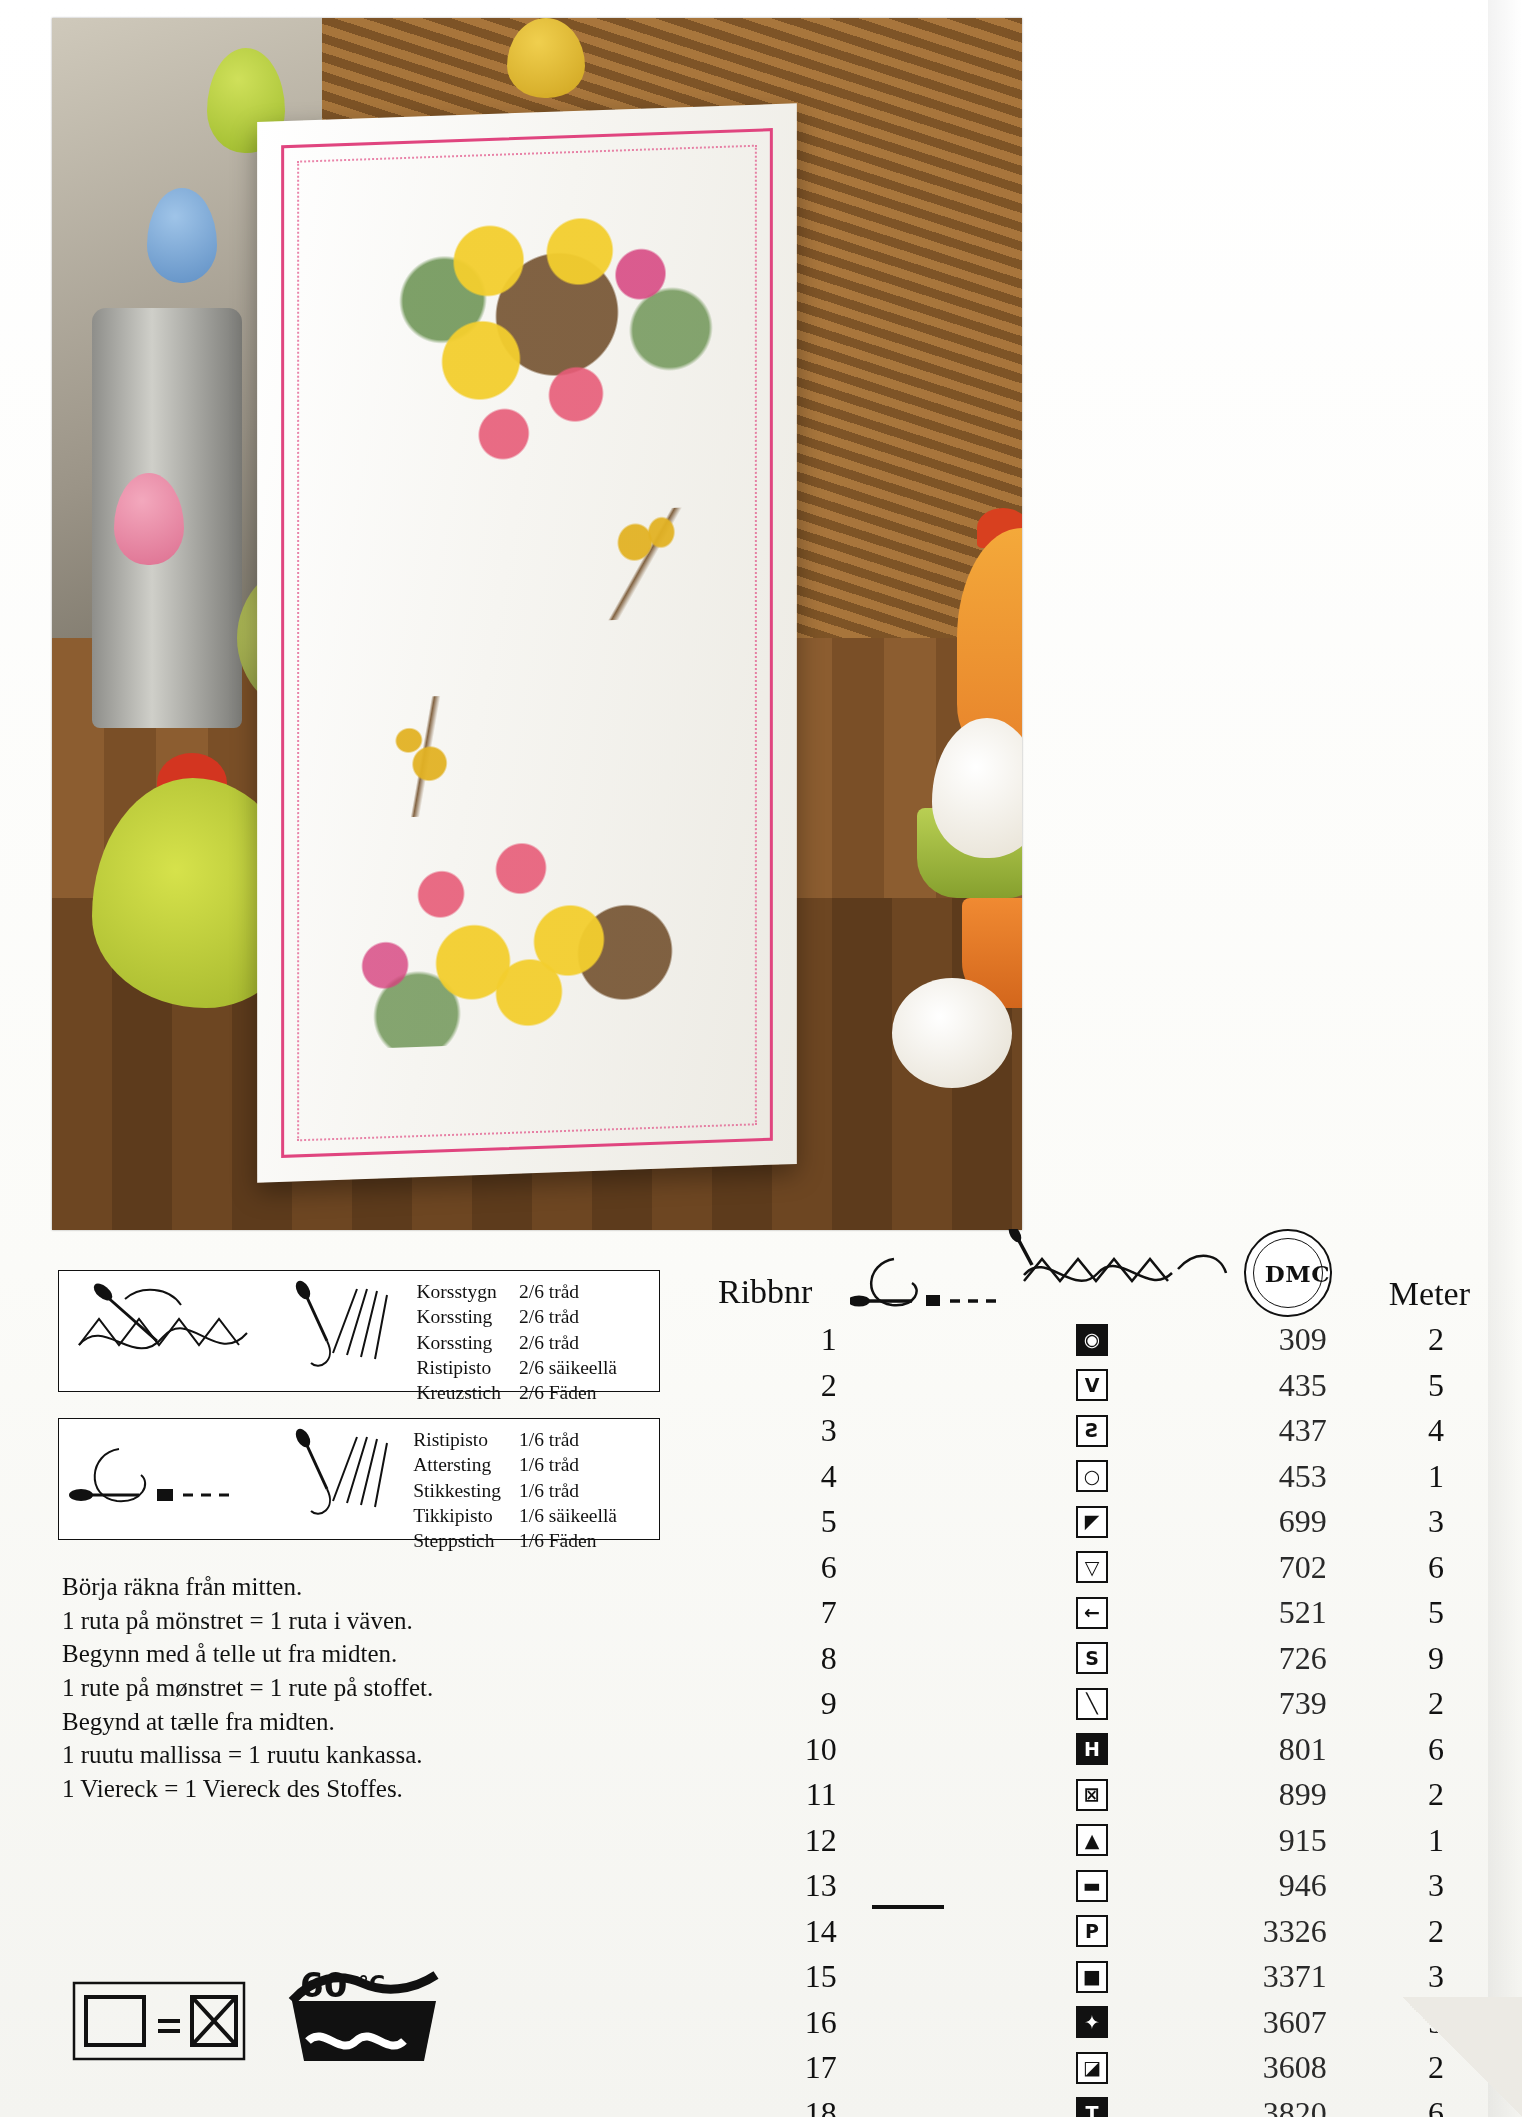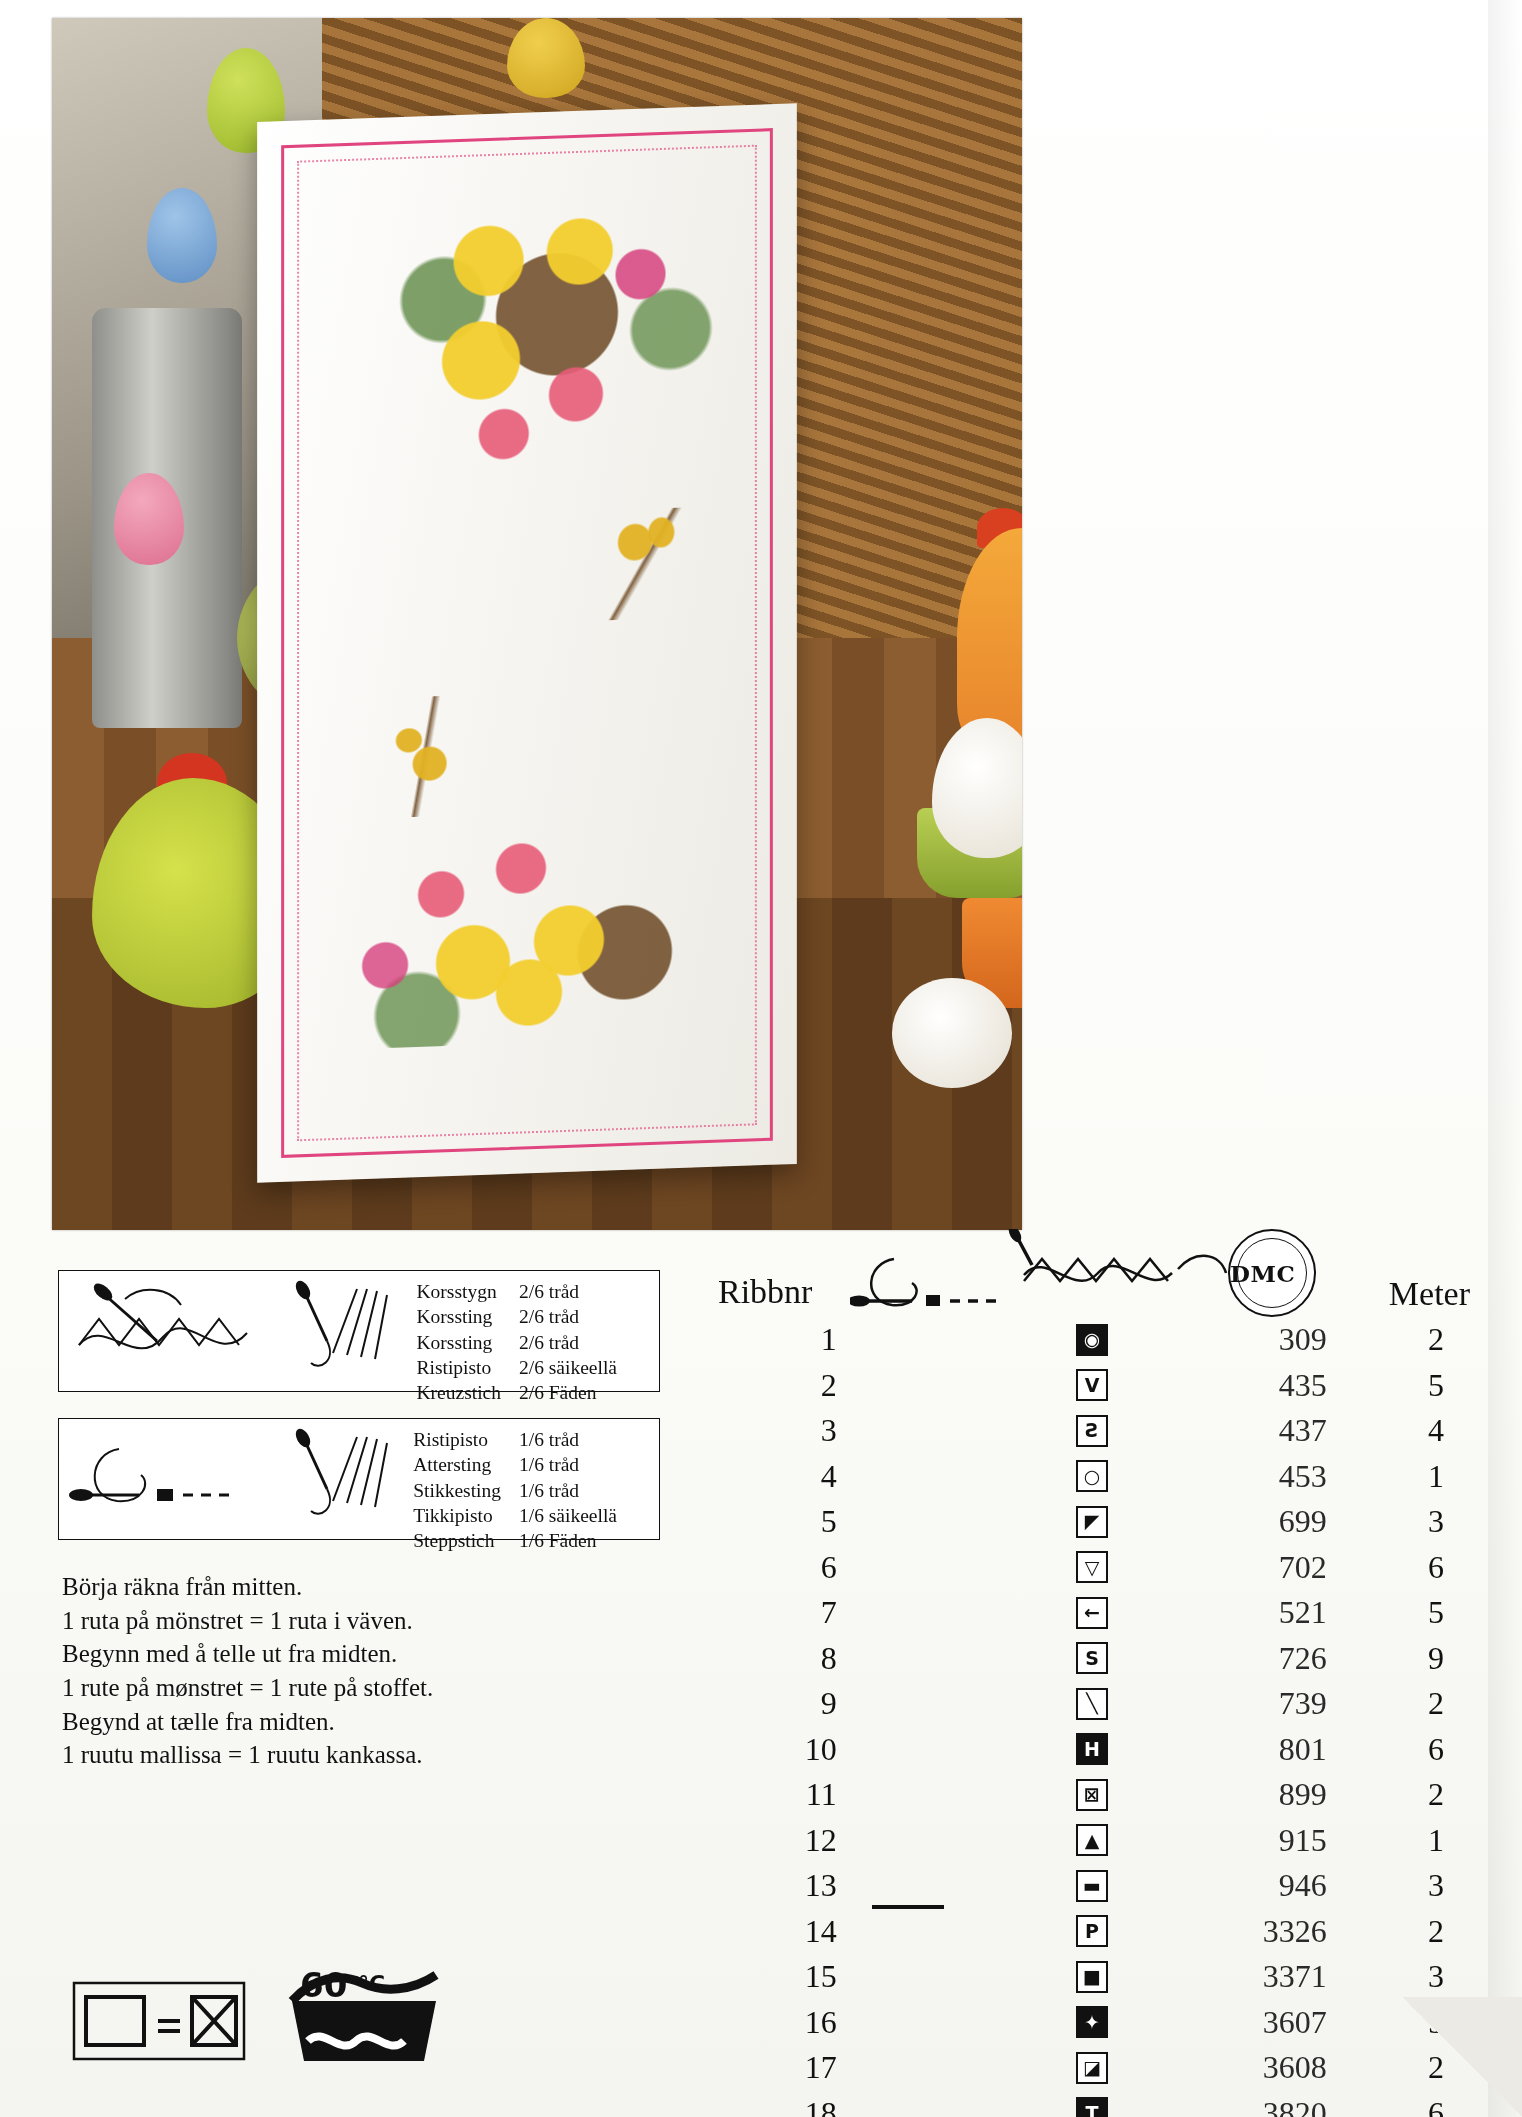--- a/index.html
+++ b/index.html
@@ -175,22 +175,22 @@
   
   .care{position:absolute;left:72px;top:1975px;text-align:right;}
   
   .tablewrap{
     position:absolute;left:690px;top:1245px;width:790px;
   }
   .tbl-head{position:relative;height:72px;}
   .th-ribbnr{position:absolute;left:28px;top:28px;font-size:34px;}
   .th-meter{position:absolute;right:10px;top:30px;font-size:34px;}
   .dmc-logo{
-    position:absolute;left:538px;top:-16px;width:84px;height:84px;border-radius:50%;
-    border:2.5px solid #111;display:flex;align-items:center;justify-content:flex-start;
+    position:absolute;left:554px;top:-16px;width:84px;height:84px;border-radius:50%;
+    border:2.5px solid #111;display:flex;align-items:center;justify-content:flex-end;
     font-family:"DejaVu Serif",serif;font-weight:bold;font-size:23px;color:#111;
     background:#fff;
   }
   .dmc-logo span.ring{
     position:absolute;inset:7px;border:1.5px solid #111;border-radius:50%;
   }
   .dmc-logo span.txt{position:relative;z-index:2;letter-spacing:.5px;}
   .row{
     display:flex;align-items:center;height:45.5px;font-size:32px;
   }
@@ -335,20 +335,21 @@
     </div>
   </div>
 
   <div class="instr">
     <div>Börja räkna från mitten.</div>
     <div>1 ruta på mönstret = 1 ruta i väven.</div>
     <div>Begynn med å telle ut fra midten.</div>
     <div>1 rute på mønstret = 1 rute på stoffet.</div>
     <div>Begynd at tælle fra midten.</div>
     <div>1 ruutu mallissa = 1 ruutu kankassa.</div>
+    <div>1 Viereck = 1 Viereck des Stoffes.</div>
   </div>
 
   <div class="care">
     <svg width="250" height="96" viewBox="0 0 250 96">
       <rect x="2" y="8" width="170" height="76" fill="none" stroke="#111" stroke-width="2.5"></rect>
       <rect x="14" y="22" width="58" height="48" fill="none" stroke="#111" stroke-width="4"></rect>
       <path d="M86 46 L108 46 M86 56 L108 56" stroke="#111" stroke-width="4"></path>
       <rect x="120" y="22" width="44" height="48" fill="none" stroke="#111" stroke-width="4"></rect>
       <path d="M120 22 L164 70 M164 22 L120 70" stroke="#111" stroke-width="4"></path>
     </svg>

